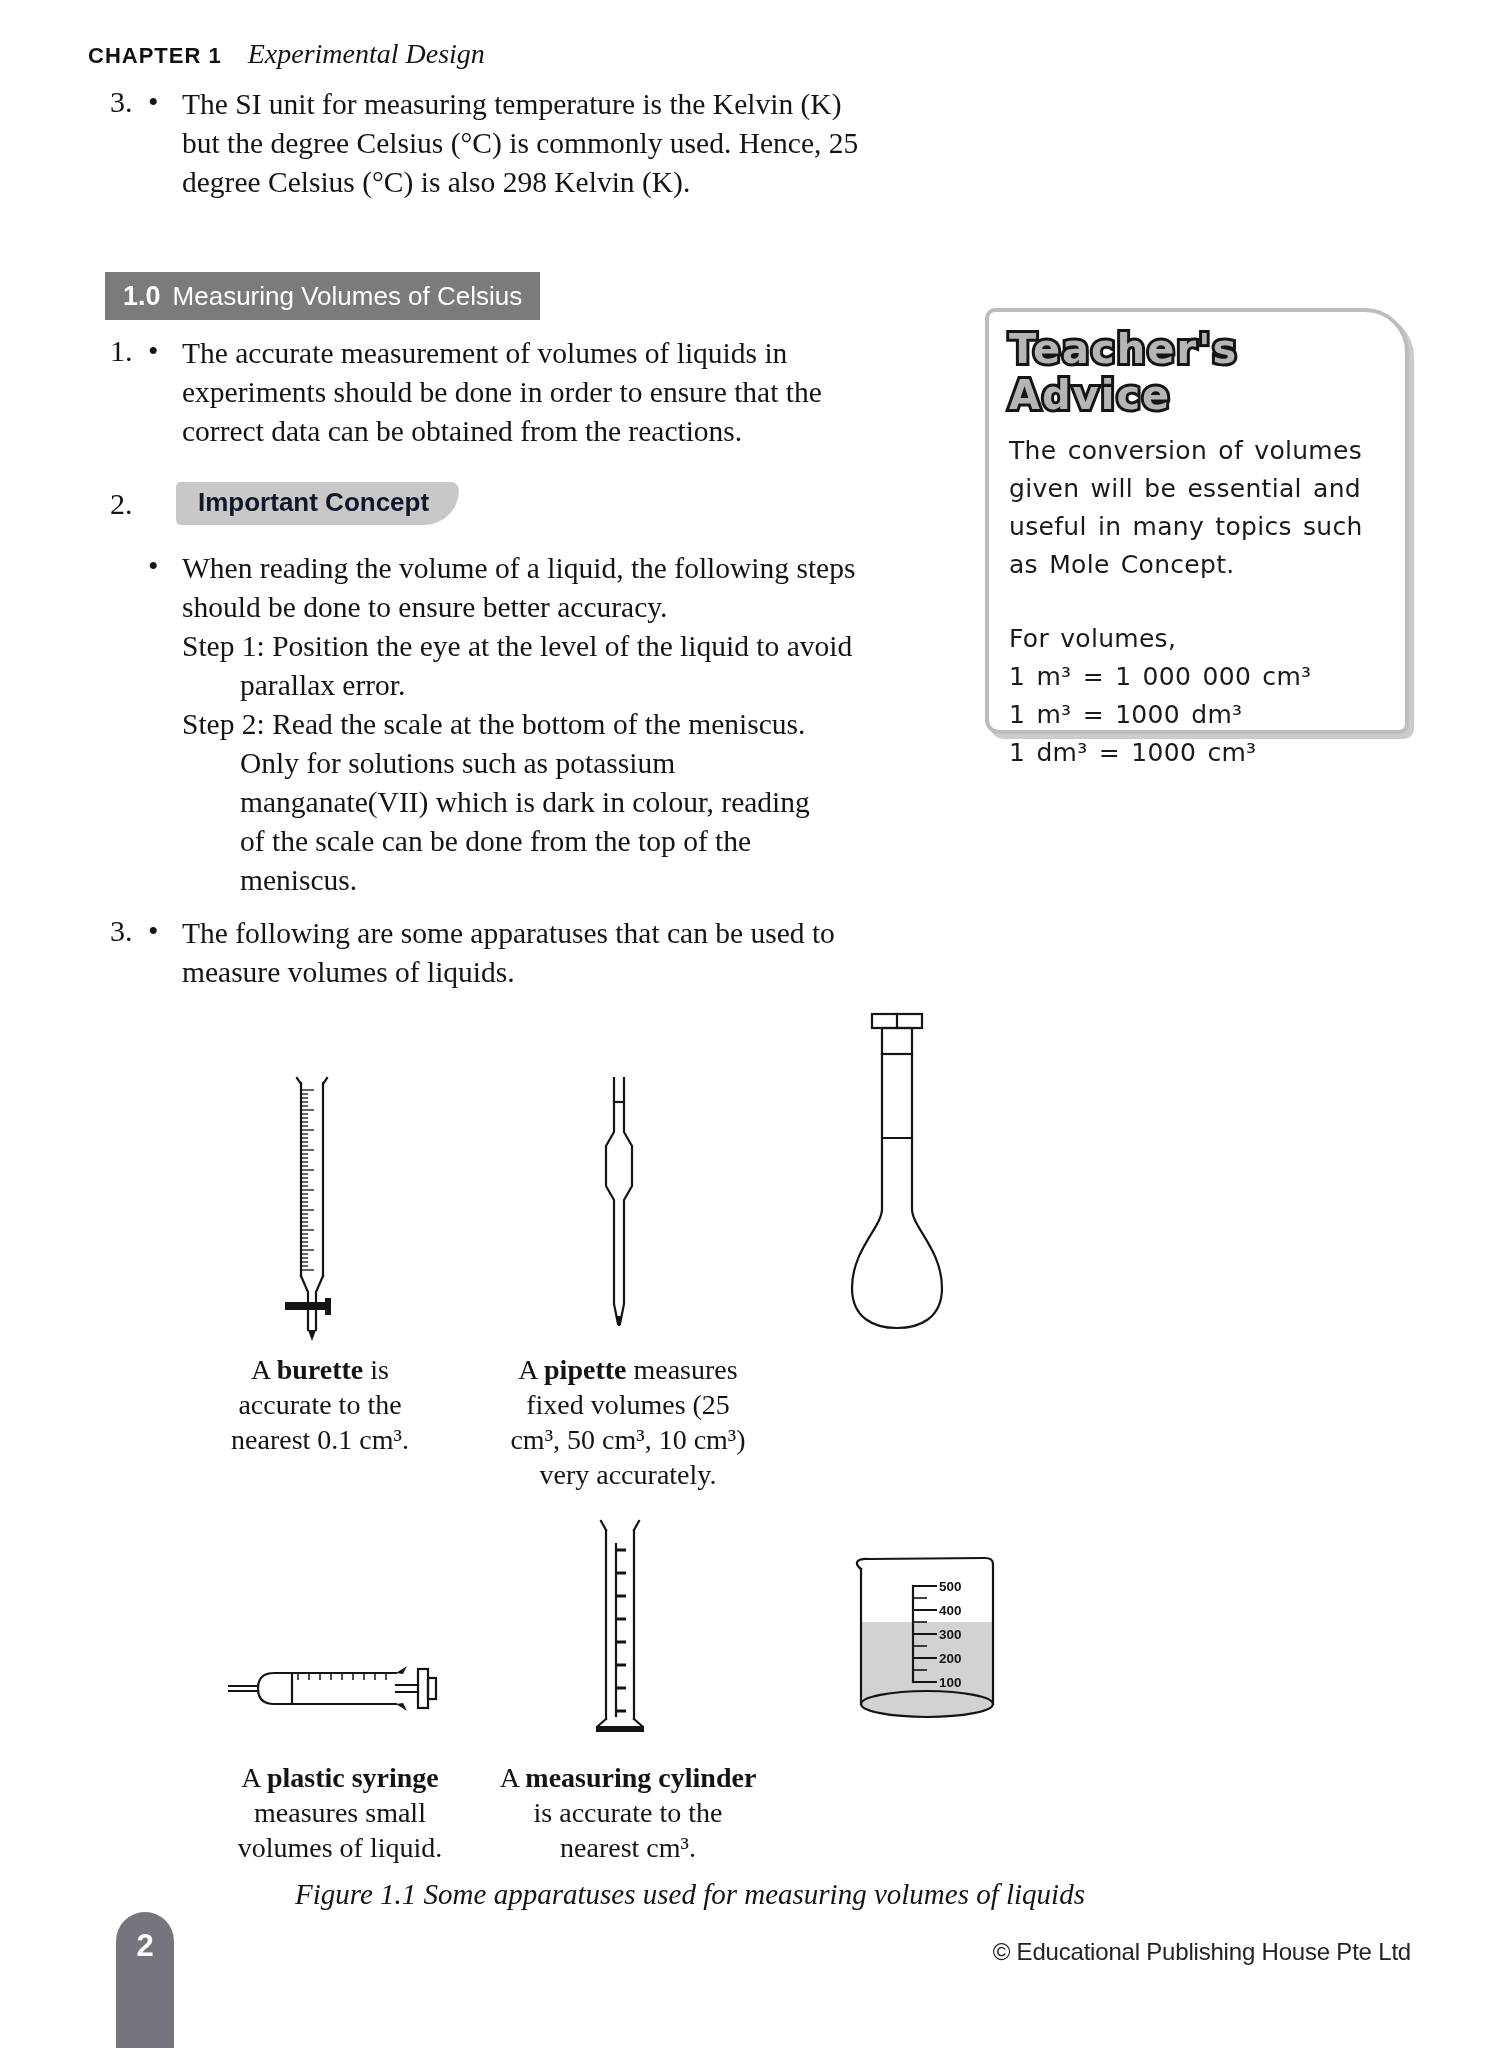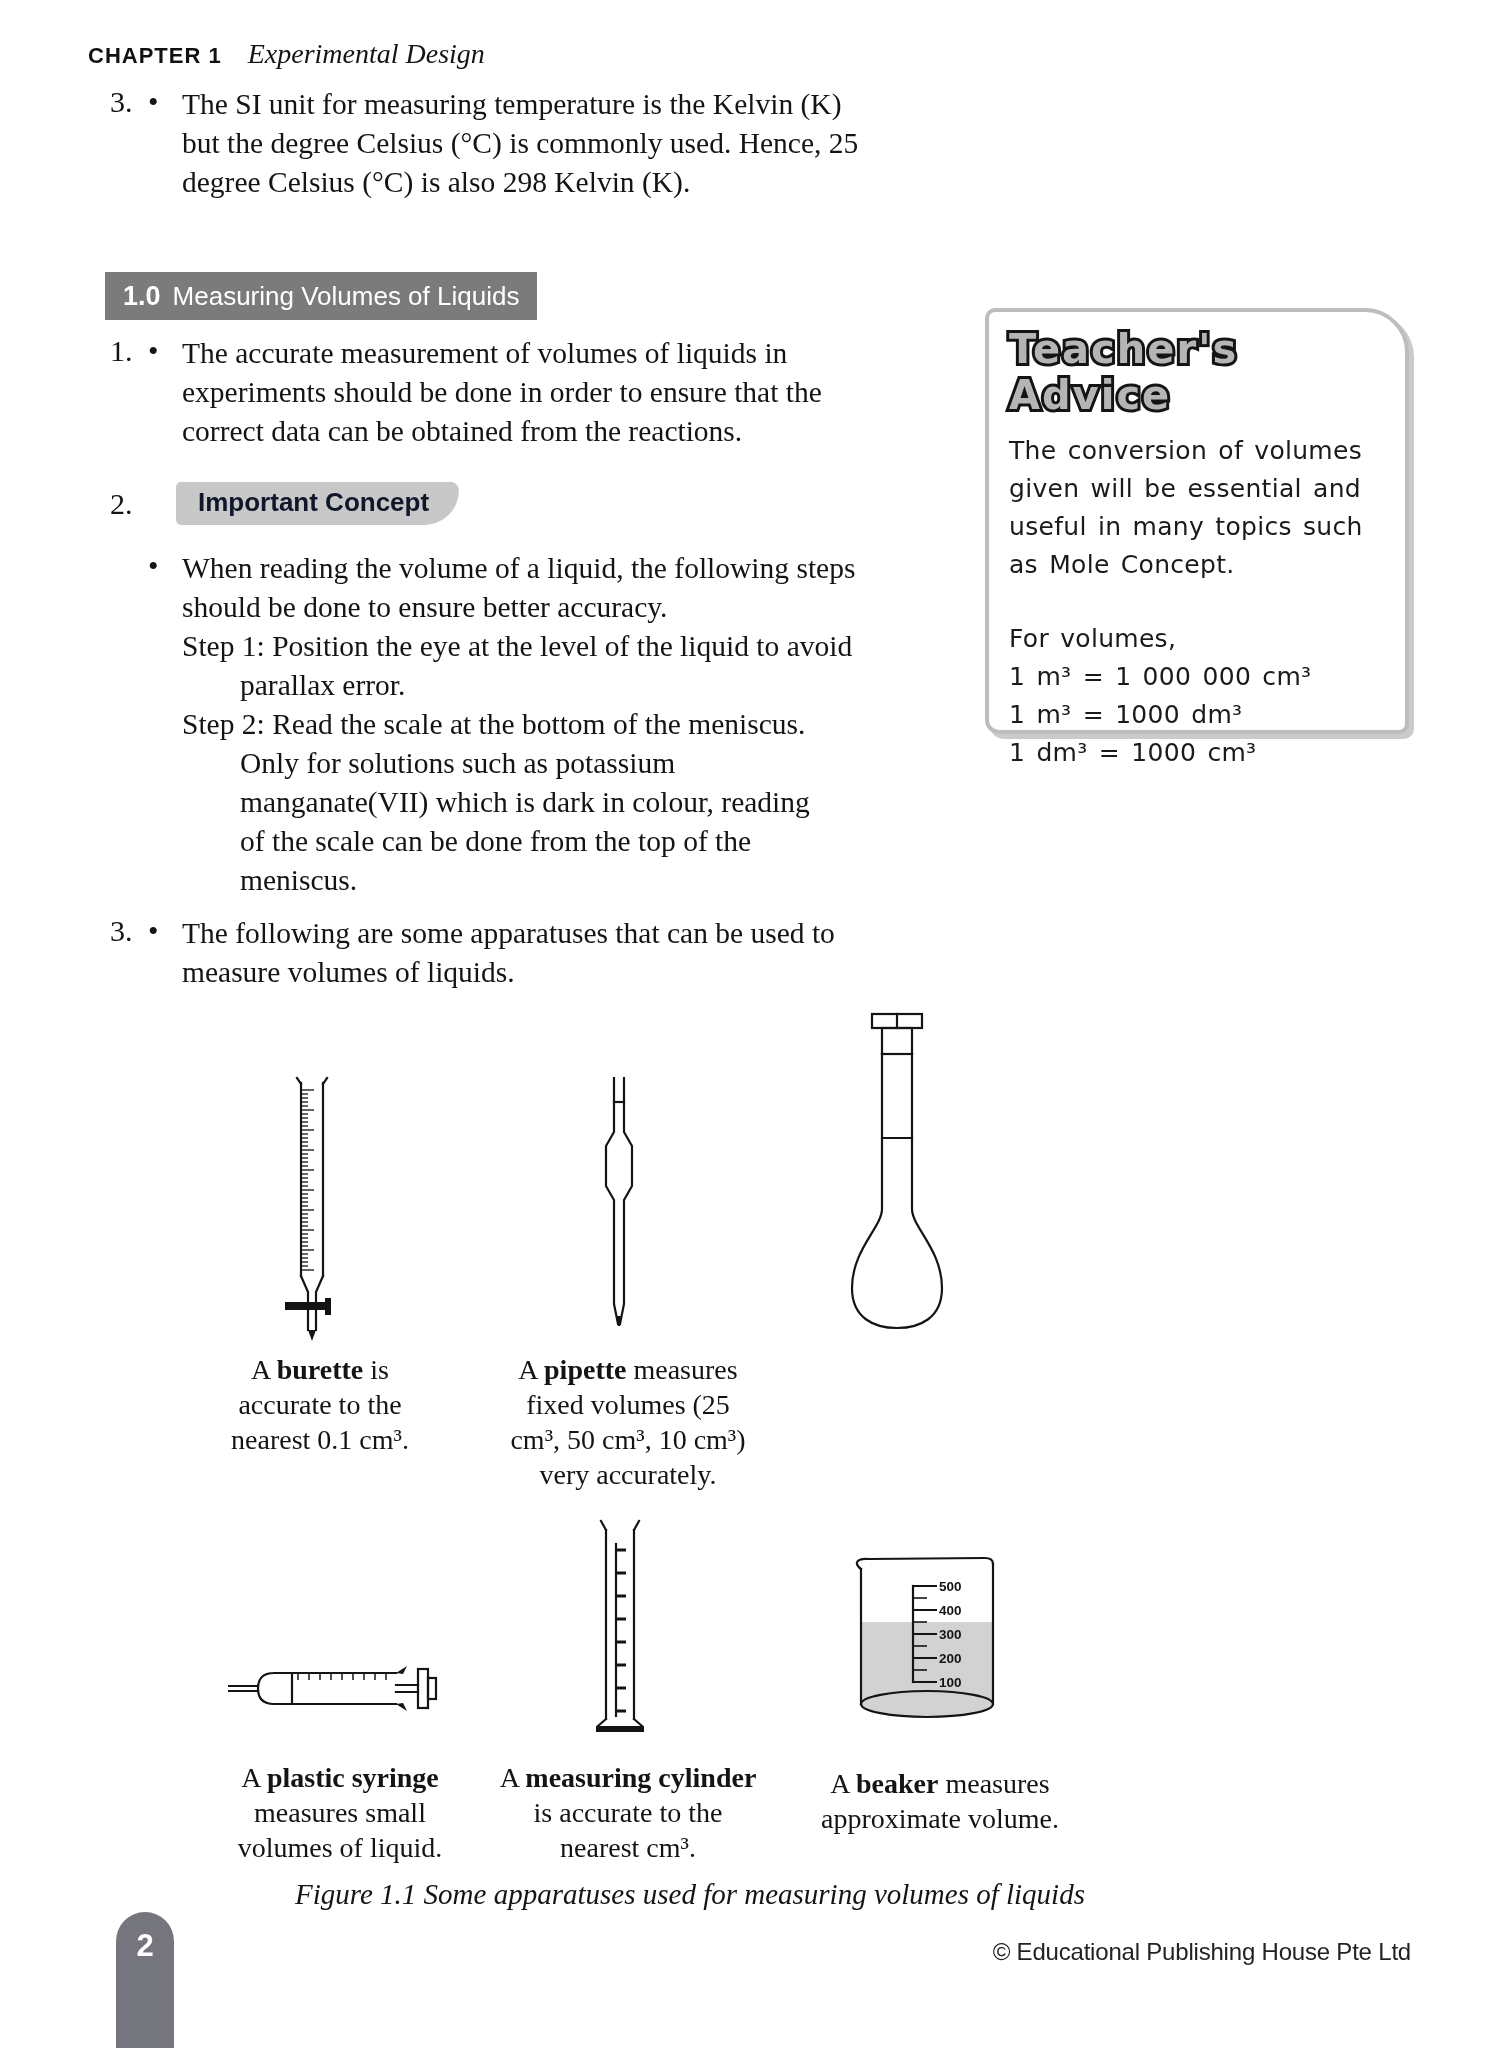--- a/index.html
+++ b/index.html
@@ -69,21 +69,21 @@
   </div>
 
   <div class="abs num" style="left:110px;top:85px;">3.</div>
   <div class="abs bullet" style="left:148px;top:85px;">•</div>
   <div class="abs lines" style="left:182px;top:85px;width:760px;">The SI unit for measuring temperature is the Kelvin (K)
 but the degree Celsius (°C) is commonly used. Hence, 25
 degree Celsius (°C) is also 298 Kelvin (K).</div>
 
   <div class="abs section-bar" style="left:105px;top:272px;">
     <b>1.0</b>
-    <span>Measuring Volumes of Liquids</span>
+    <span>Measuring Volumes of Celsius</span>
   </div>
 
   <div class="abs num" style="left:110px;top:334px;">1.</div>
   <div class="abs bullet" style="left:148px;top:334px;">•</div>
   <div class="abs lines" style="left:182px;top:334px;width:760px;">The accurate measurement of volumes of liquids in
 experiments should be done in order to ensure that the
 correct data can be obtained from the reactions.</div>
 
   <div class="abs num" style="left:110px;top:487px;">2.</div>
   <div class="abs concept-tab" style="left:176px;top:482px;">Important Concept</div>
@@ -263,23 +263,20 @@
     <text class="beaker-label" x="91" y="109">200</text>
     <text class="beaker-label" x="91" y="133">100</text>
   </svg>
 
   <div class="abs fig-caption" style="left:220px;top:1760px;width:240px;">
     <span>A </span><b>plastic syringe</b><span> measures small volumes of liquid.</span>
   </div>
   <div class="abs fig-caption" style="left:495px;top:1760px;width:266px;">
     <span>A </span><b>measuring cylinder</b><span> is accurate to the nearest cm³.</span>
   </div>
-  <div class="abs fig-caption" style="left:790px;top:1766px;width:300px;">
-    <span>A </span><b>beaker</b><span> measures approximate volume.</span>
-  </div>
 
   <div class="abs figure-title" style="left:150px;top:1878px;width:1080px;">Figure 1.1 Some apparatuses used for measuring volumes of liquids</div>
 
   <div class="abs page-tab" style="left:116px;top:1912px;">
     <span>2</span>
   </div>
   <div class="abs copyright" style="right:86px;top:1938px;">© Educational Publishing House Pte Ltd</div>
 
 </div>
 

